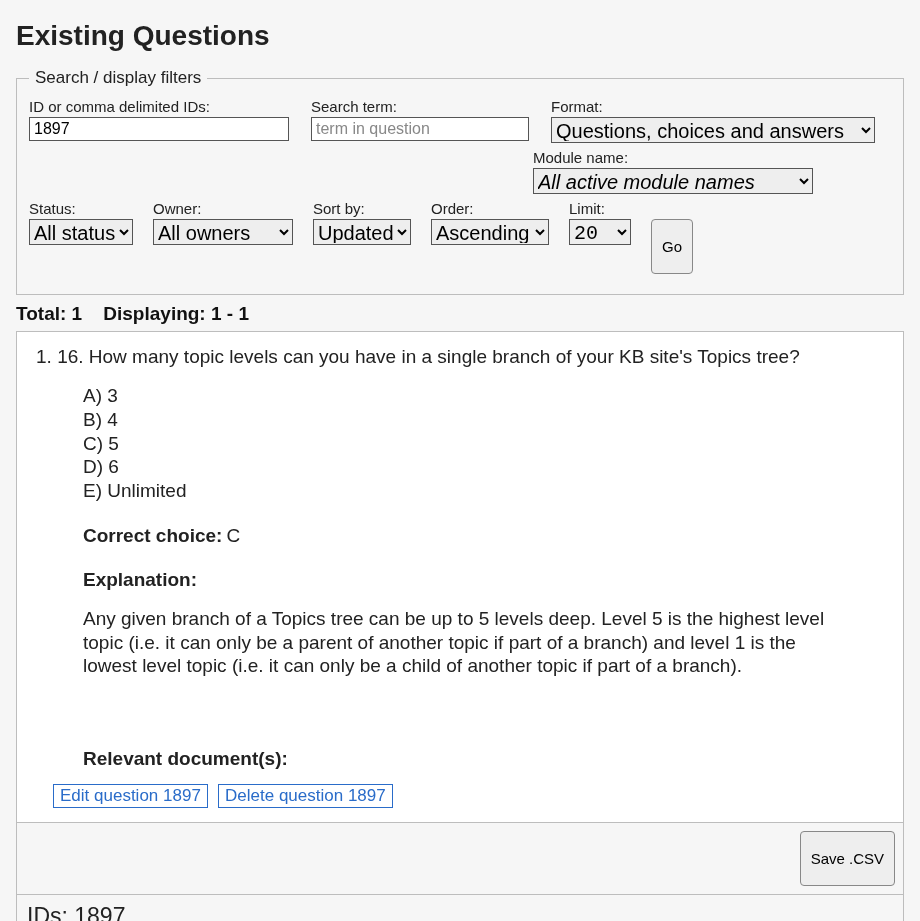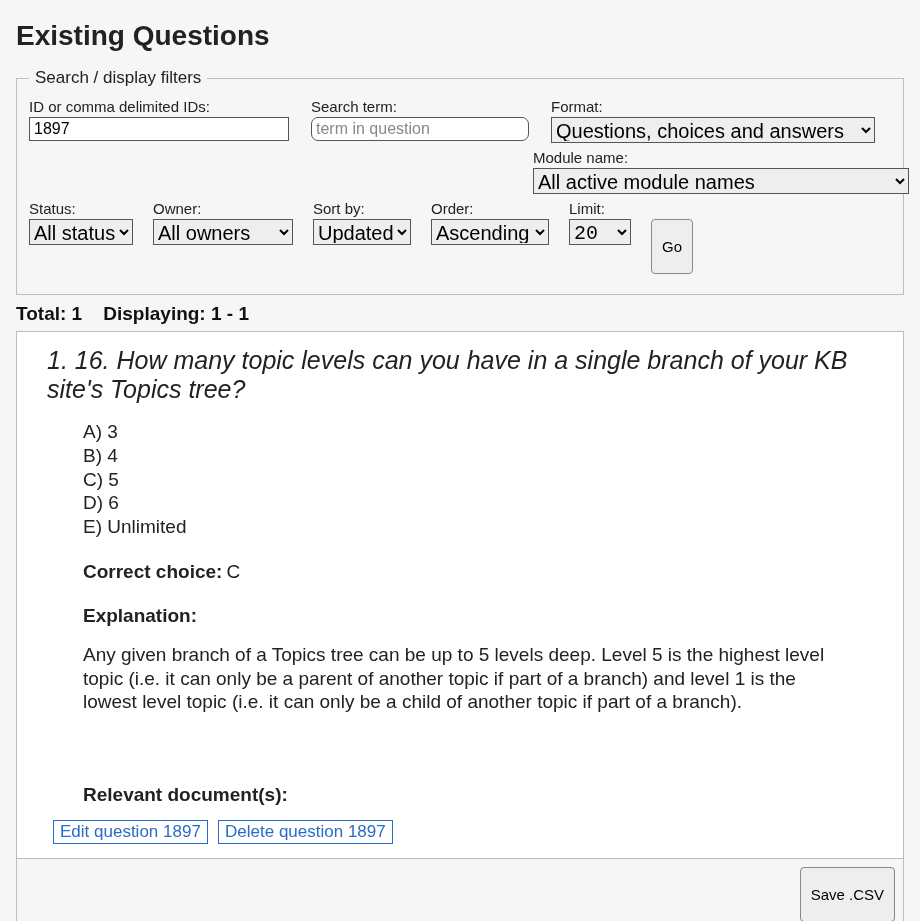--- a/index.html
+++ b/index.html
@@ -36,21 +36,21 @@
       border:1px solid #888; background:#eee; border-radius:4px; padding:18px 10px;
       font-size:15px; cursor:pointer;
     }
     .totals {
       text-align:left; font-size:19px; font-weight:bold; color:#111; margin:8px 2px 6px 0;
     }
     .totals span { font-weight:bold; }
     .question-panel {
       border:1px solid #bdbdbd; background:#fff; padding:14px 18px 14px 18px;
     }
-    .q-text { font-size:25px; color:#222; margin:0 0 16px 12px;font-style:italic; }
+    .q-text { font-size:19px; color:#222; margin:0 0 16px 1px; }
     .choices { margin-left:48px; }
     .choices div { font-size:19px; line-height:1.25; }
     .section { margin-left:48px; margin-top:22px; }
     .section .label { font-weight:bold; font-size:19px; }
     .section .val { font-size:19px; }
     .explain { margin-left:48px; margin-top:22px; }
     .explain .label { font-weight:bold; font-size:19px; }
     .explain p { font-size:19px; line-height:1.25; margin:16px 48px 0 0; }
     .reldocs { margin-left:48px; margin-top:70px; font-weight:bold; font-size:19px; }
     .linkbtns { margin-top:14px; margin-left:18px; }
@@ -73,35 +73,35 @@
 <fieldset class="filters">
   <legend>Search / display filters</legend>
 
   <div class="row">
     <div class="col" style="width:262px;">
       <label>ID or comma delimited IDs:</label>
       <input type="text" style="width: 260px;" value="1897">
     </div>
     <div class="col" style="width:220px;">
       <label>Search term:</label>
-      <input type="text" style="width: 218px; border-radius: 7px;" placeholder="term in question">
+      <input type="text" style="width: 218px;" placeholder="term in question">
     </div>
     <div class="col" style="width:326px;">
       <label>Format:</label>
       <select style="width:324px;">
         <option>Questions, choices and answers</option>
       </select>
     </div>
   </div>
 
   <div class="row">
     <div style="width:484px;"></div>
     <div class="col" style="width:326px;">
       <label>Module name:</label>
-      <select style="width:376px;">
+      <select style="width:280px;font-style:italic;">
         <option>All active module names</option>
       </select>
     </div>
   </div>
 
   <div class="row">
     <div class="col">
       <label>Status:</label>
       <select>
         <option>All status</option>

